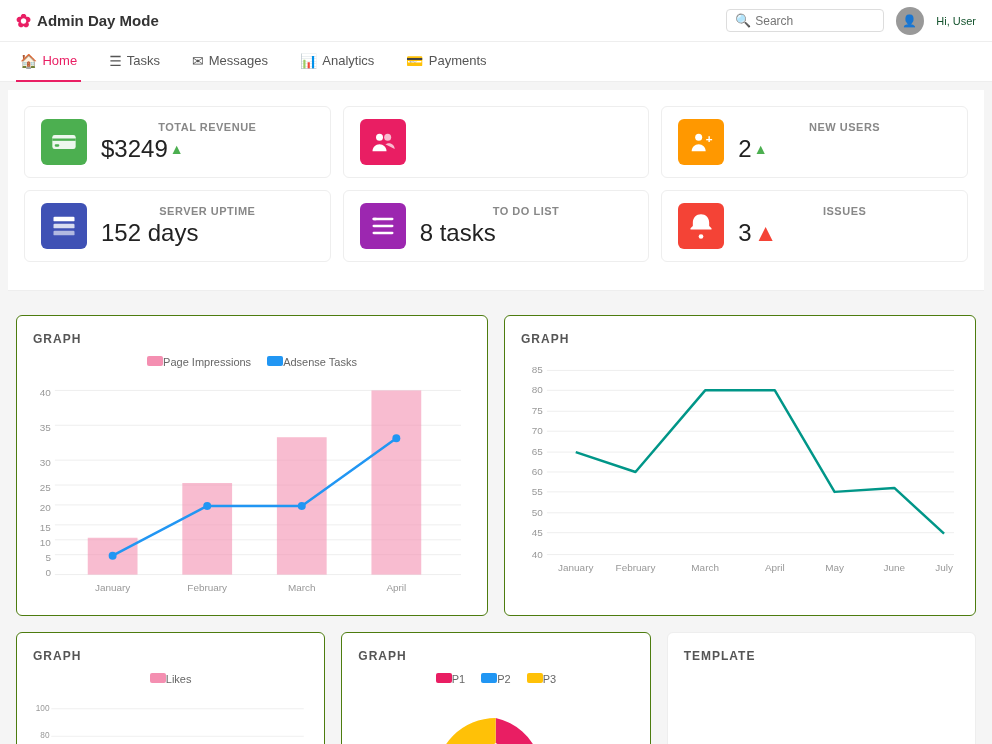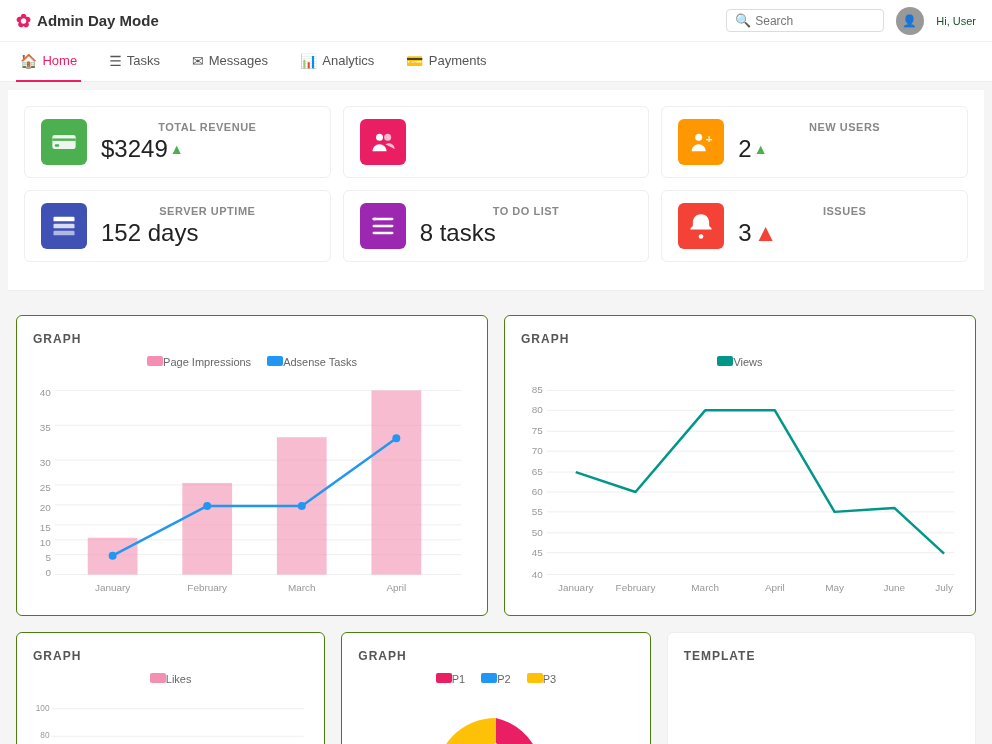--- a/index.html
+++ b/index.html
@@ -411,26 +411,20 @@
 
         <text x="80" y="215" font-size="10" fill="#999" text-anchor="middle">January</text>
         <text x="175" y="215" font-size="10" fill="#999" text-anchor="middle">February</text>
         <text x="270" y="215" font-size="10" fill="#999" text-anchor="middle">March</text>
         <text x="365" y="215" font-size="10" fill="#999" text-anchor="middle">April</text>
       </svg>
     </div>
 
     <div class="chart-card">
       <div class="chart-title">GRAPH</div>
-      <div class="chart-legend">
-        <div class="legend-item">
-          <div class="legend-dot teal-line"></div>
-          <span>Views</span>
-        </div>
-      </div>
       <svg width="100%" height="220" viewBox="0 0 440 220">
 
         <text x="22" y="17" font-size="10" fill="#999" text-anchor="end">85</text>
         <text x="22" y="37" font-size="10" fill="#999" text-anchor="end">80</text>
         <text x="22" y="58" font-size="10" fill="#999" text-anchor="end">75</text>
         <text x="22" y="78" font-size="10" fill="#999" text-anchor="end">70</text>
         <text x="22" y="99" font-size="10" fill="#999" text-anchor="end">65</text>
         <text x="22" y="119" font-size="10" fill="#999" text-anchor="end">60</text>
         <text x="22" y="139" font-size="10" fill="#999" text-anchor="end">55</text>
         <text x="22" y="160" font-size="10" fill="#999" text-anchor="end">50</text>

